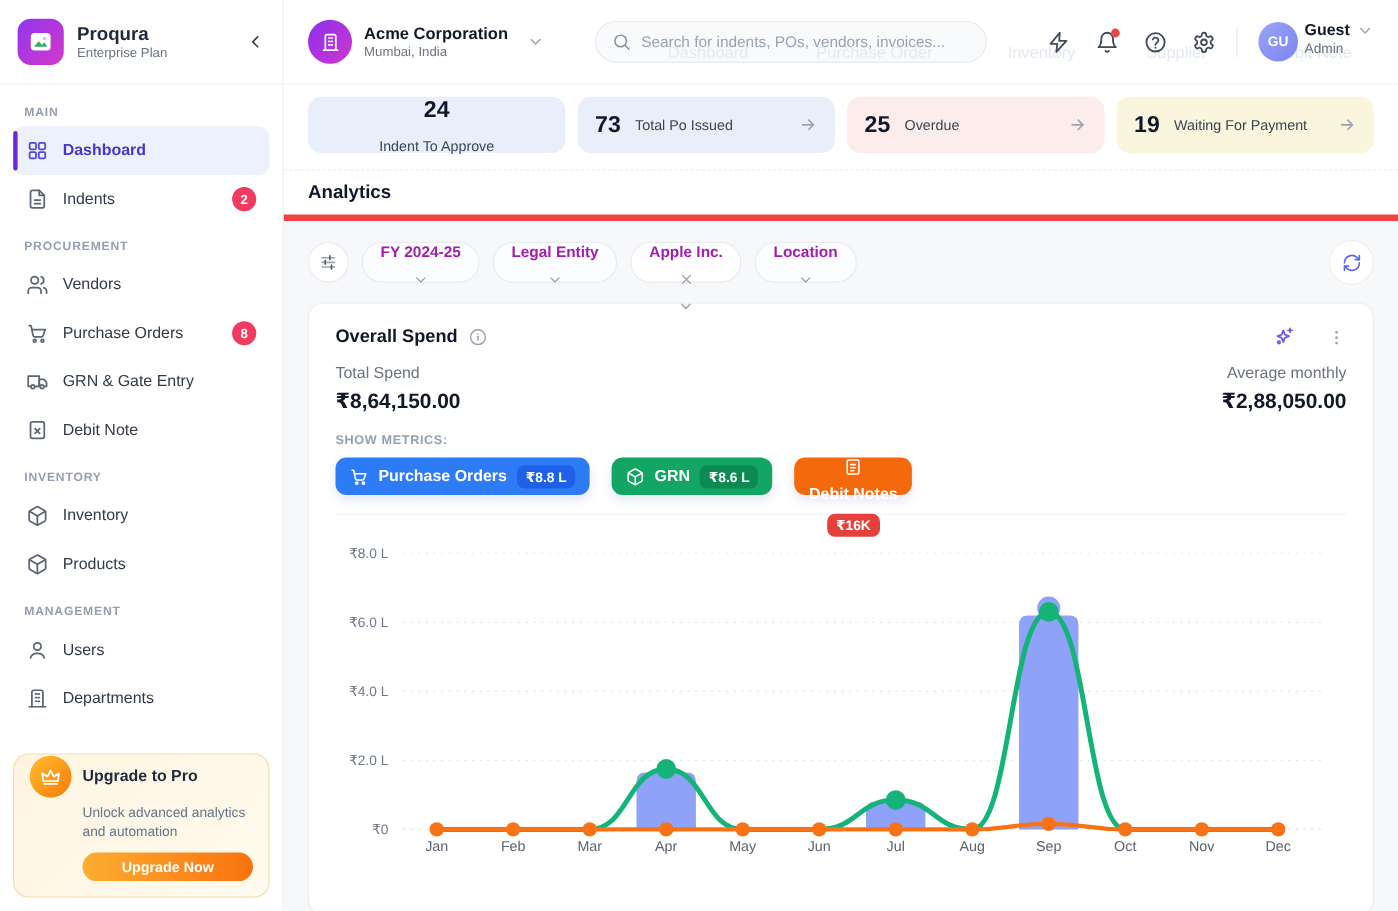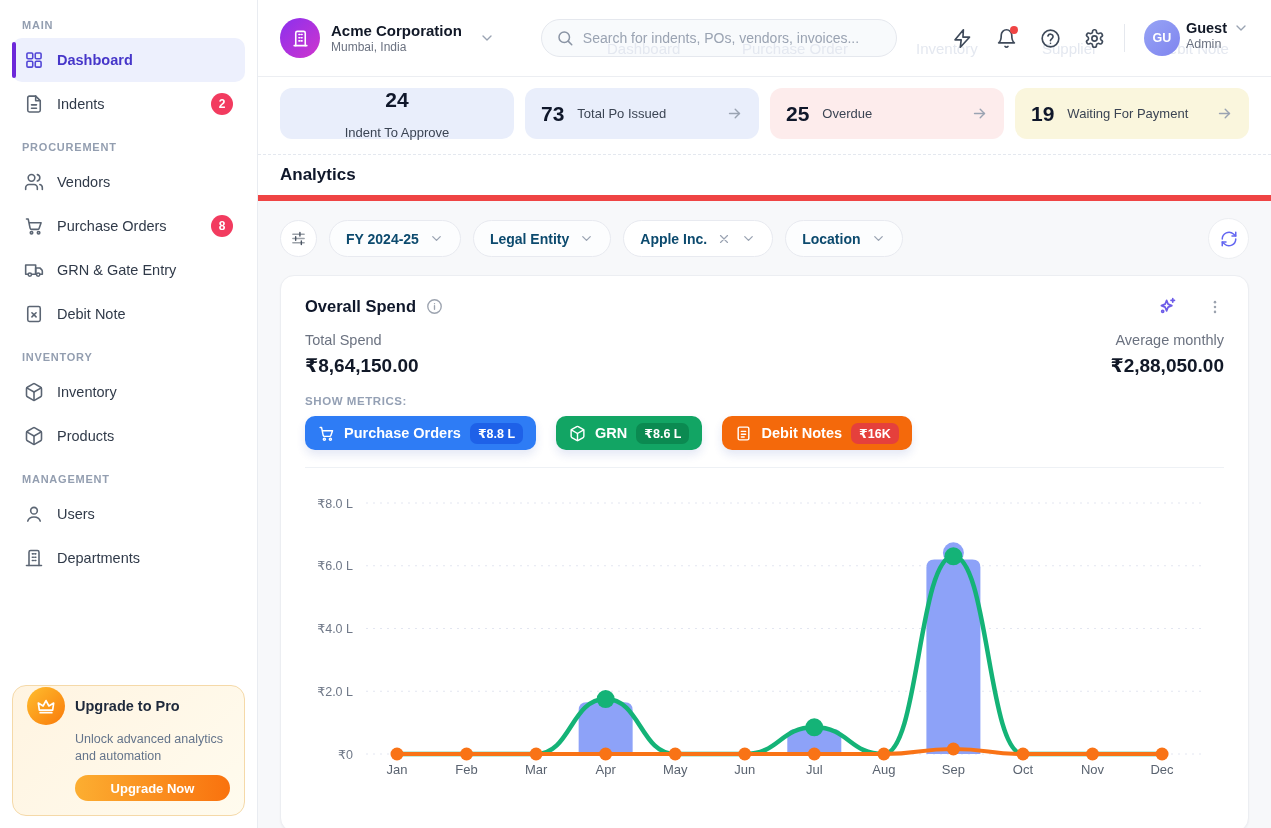--- a/index.html
+++ b/index.html
@@ -60,21 +60,21 @@
 
   .analytics { flex:none; height:46px; background:#fff; border-bottom:6px solid #ef4444; display:flex; align-items:stretch; padding:0 22px; }
   .an-title { font-size:17px; font-weight:700; color:#0f172a; align-self:center; }
   .tabs { margin-left:auto; display:flex; gap:26px; }
   .tab { display:flex; align-items:center; font-size:14px; font-weight:500; color:#4b5563; border-bottom:3px solid transparent; padding-top:3px; cursor:pointer; }
   .tab.active { color:#4f46e5; font-weight:600; border-bottom-color:#5145e5; }
 
   .content { flex:1; background:#f7f8fa; padding:17px 22px 0; overflow:hidden; }
   .filters { display:flex; align-items:center; gap:12px; margin-bottom:16px; }
   .circle-btn { width:37px; height:37px; border-radius:50%; background:#fff; border:1px solid #e8eaf0; display:flex; align-items:center; justify-content:center; color:#4b5563; cursor:pointer; flex:none; }
-  .pill { height:37px; border-radius:19px; border:1px solid #e8eaf0; background:#fcfdfe; display:flex; align-items:center; gap:10px; padding:0 16px; font-size:14px; font-weight:600; color:#0c4a6e; cursor:pointer; }
+  .pill { height:37px; border-radius:19px; border:1px solid #e8eaf0; background:#fcfdfe; display:flex; align-items:center; gap:10px; padding:0 16px; font-size:14px; font-weight:600; color:#a21caf; cursor:pointer;flex-direction:column; }
   .pill.selected { background:#fff; }
   .pill .x { color:#9aa3b2; display:flex; cursor:pointer; }
   .refresh-btn { margin-left:auto; width:41px; height:41px; border-radius:50%; background:#fff; border:1px solid #eceef2; display:flex; align-items:center; justify-content:center; color:#6366f1; cursor:pointer; }
 
   .card { background:#fff; border:1px solid #eceef2; border-radius:14px; box-shadow:0 1px 2px rgba(16,24,40,.04); padding:20px 24px; }
   .card-head { display:flex; align-items:center; }
   .card-title { font-size:16.5px; font-weight:700; color:#0f172a; }
   .info-ic { margin-left:10px; color:#9ca3af; display:flex; cursor:pointer; }
   .head-icons { margin-left:auto; display:flex; align-items:center; gap:28px; }
   .sparkles { color:#6d5ce8; display:flex; cursor:pointer; }
@@ -86,20 +86,38 @@
   .metrics-label { margin-top:18px; font-size:11.5px; font-weight:700; letter-spacing:.05em; color:#94a0b4; }
   .metrics { display:flex; gap:20px; margin-top:9px; }
   .mbtn { height:34px; border:none; border-radius:10px; display:flex; align-items:center; gap:9px; padding:0 13px; color:#fff; font-size:14.5px; font-weight:600; font-family:inherit; cursor:pointer; box-shadow:0 5px 10px rgba(30,64,175,.12); }
   .mbadge { border-radius:7px; padding:3px 8px; font-size:12.5px; font-weight:700; color:#fff; }
   .chart-wrap { margin-top:17px; border-top:1px solid #eef1f5; padding-top:7px; }
 </style>
 </head>
 <body>
 
 <aside class="sidebar">
+  <div class="brand">
+    <span class="logo">
+      <svg width="24" height="24" viewBox="0 0 24 24">
+          <rect x="3" y="4" width="18" height="16" rx="3.5" fill="#fff"></rect>
+          <path d="M6 16.5l4.2-5 3 3.4 2-2.4 2.8 4z" fill="#2fae64"></path>
+          <circle cx="15.5" cy="9" r="1.6" fill="#c6cdd8"></circle>
+        </svg>
+    </span>
+    <div>
+      <div class="brand-name">Proqura</div>
+      <div class="brand-plan">Enterprise Plan</div>
+    </div>
+    <span class="collapse">
+      <svg width="18" height="18" viewBox="0 0 24 24" fill="none" stroke="currentColor" stroke-width="2" stroke-linecap="round" stroke-linejoin="round">
+          <path d="M15 18l-6-6 6-6"></path>
+        </svg>
+    </span>
+  </div>
 
   <nav class="nav">
     <div class="nav-label">MAIN</div>
 
     <div class="nav-item active">
       <span class="abar"></span>
       <span class="nicon">
         <svg width="20" height="20" viewBox="0 0 24 24" fill="none" stroke="currentColor" stroke-width="1.9" stroke-linecap="round" stroke-linejoin="round">
             <rect x="3.5" y="3.5" width="7" height="7" rx="1.4"></rect>
             <rect x="13.5" y="3.5" width="7" height="7" rx="1.4"></rect>
@@ -475,21 +493,21 @@
           <span>
               <svg width="17" height="17" viewBox="0 0 24 24" fill="none" stroke="currentColor" stroke-width="2" stroke-linecap="round" stroke-linejoin="round">
                 <path d="M21 16V8a2 2 0 0 0-1-1.73l-7-4a2 2 0 0 0-2 0l-7 4A2 2 0 0 0 3 8v8a2 2 0 0 0 1 1.73l7 4a2 2 0 0 0 2 0l7-4A2 2 0 0 0 21 16z"></path>
                 <path d="M3.3 7L12 12l8.7-5"></path>
                 <path d="M12 22V12"></path>
               </svg>
             </span>
           <span>GRN</span>
           <span class="mbadge" style="background: rgb(11, 138, 81);">₹8.6 L</span>
         </button>
-        <button class="mbtn" style="background: rgb(244, 105, 11);">
+        <button class="mbtn" style="background: rgb(244, 105, 11); flex-direction: column;">
           <span>
               <svg width="17" height="17" viewBox="0 0 24 24" fill="none" stroke="currentColor" stroke-width="2" stroke-linecap="round" stroke-linejoin="round">
                 <rect x="4.5" y="3" width="15" height="18" rx="2"></rect>
                 <path d="M9 9h6M9 13h6M9 17h4"></path>
               </svg>
             </span>
           <span>Debit Notes</span>
           <span class="mbadge" style="background: rgb(229, 64, 60);">₹16K</span>
         </button>
       </div>

